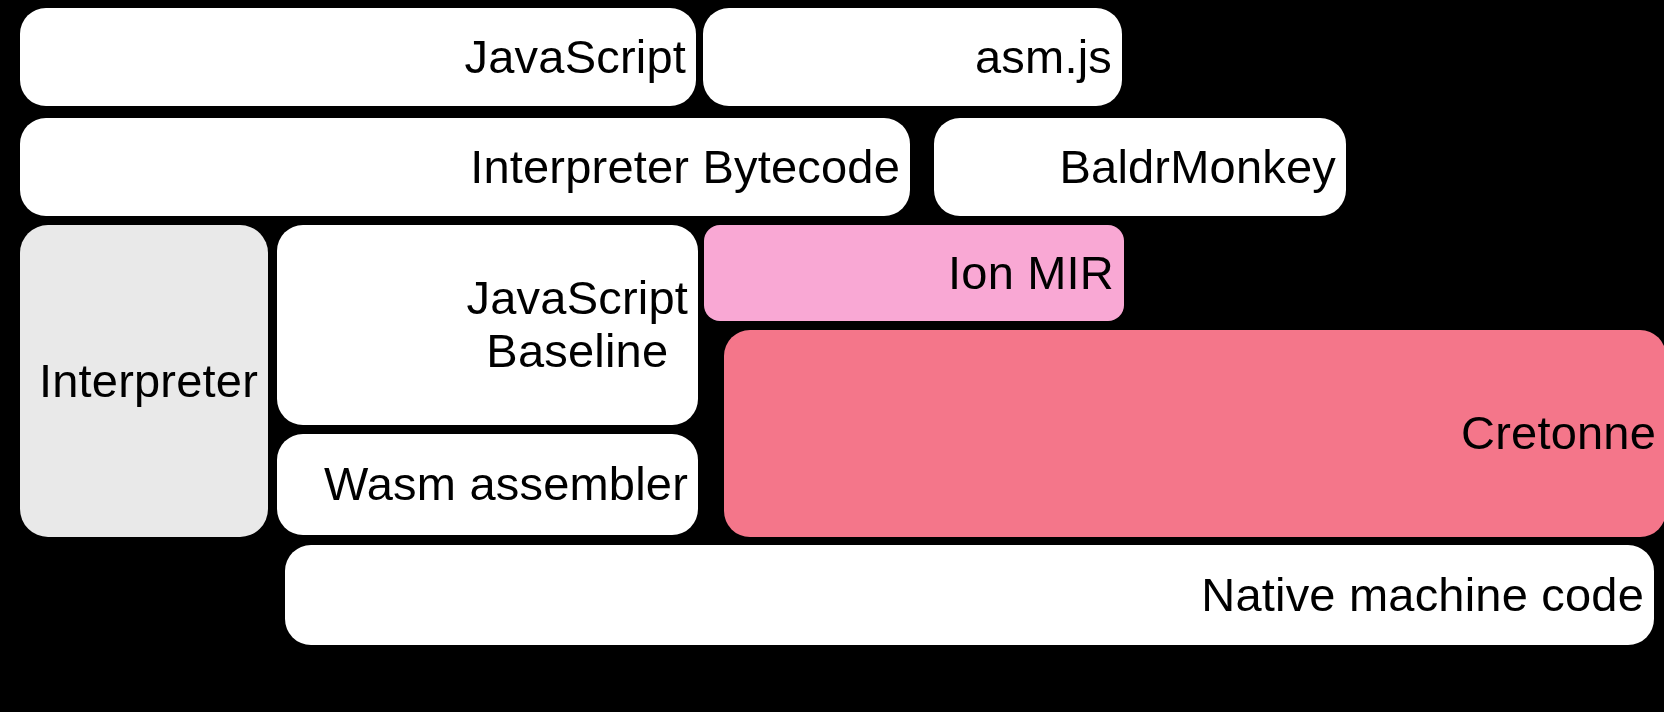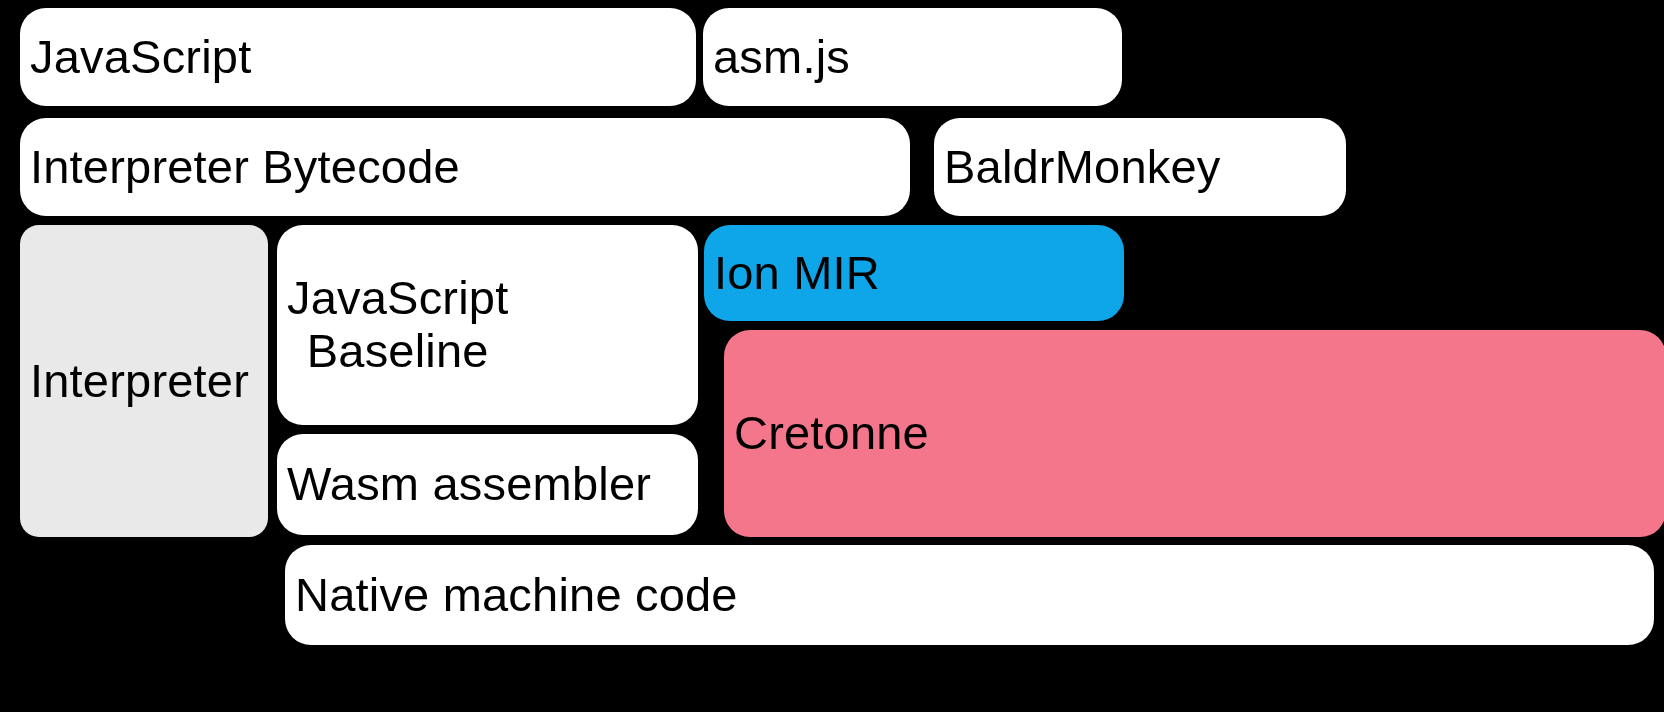--- a/index.html
+++ b/index.html
@@ -14,48 +14,48 @@
     height: 712px;
     background: #000000;
     overflow: hidden;
     font-family: "Liberation Sans", "DejaVu Sans", sans-serif;
   }
   .node {
     position: absolute;
     box-sizing: border-box;
     display: flex;
     align-items: center;
-    justify-content: flex-start;
+    justify-content: flex-end;
     text-align: center;
     color: #000000;
     background: #FFFFFF;
     border-radius: 26px;
     font-size: 47px;
     line-height: 1.12;
     letter-spacing: 0.2px;
     font-weight: 400;
     padding: 0 10px;
     white-space: pre-line;
     user-select: none;
   }
   .node.gray   { background: #E9E9E9; }
-  .node.green  { background: #0ea5e9; }
+  .node.green  { background: #f9a8d4; border-radius: 16px; }
   .node.pink   { background: #F4768A; }
 
   
   #n-javascript      { left: 20px;   top: 8px;   width: 676px; height: 98px; }
   #n-asmjs           { left: 703px;  top: 8px;   width: 419px; height: 98px; }
   #n-wasm            { left: 1134px; top: 8px;   width: 512px; height: 98px; }
 
   
   #n-js-bytecode     { left: 20px;   top: 118px; width: 890px; height: 98px; }
   #n-baldrmonkey     { left: 920px;  top: 118px; width: 412px; height: 98px; margin-left: 14px; }
 
   
-  #n-interpreter     { left: 20px;   top: 225px; width: 248px; height: 312px; border-radius: 19px; }
+  #n-interpreter     { left: 20px;   top: 225px; width: 248px; height: 312px; border-radius: 28px; }
   #n-js-baseline     { left: 277px;  top: 225px; width: 421px; height: 200px; }
   #n-macro-assembler { left: 277px;  top: 434px; width: 421px; height: 101px; }
   #n-ion-mir         { left: 704px;  top: 225px; width: 420px; height: 96px; }
   #n-cretonne        { left: 724px;  top: 330px; width: 942px; height: 207px; }
 
   
   #n-native-code     { left: 285px;  top: 545px; width: 1369px; height: 100px; }
 </style>
 </head>
 <body>

